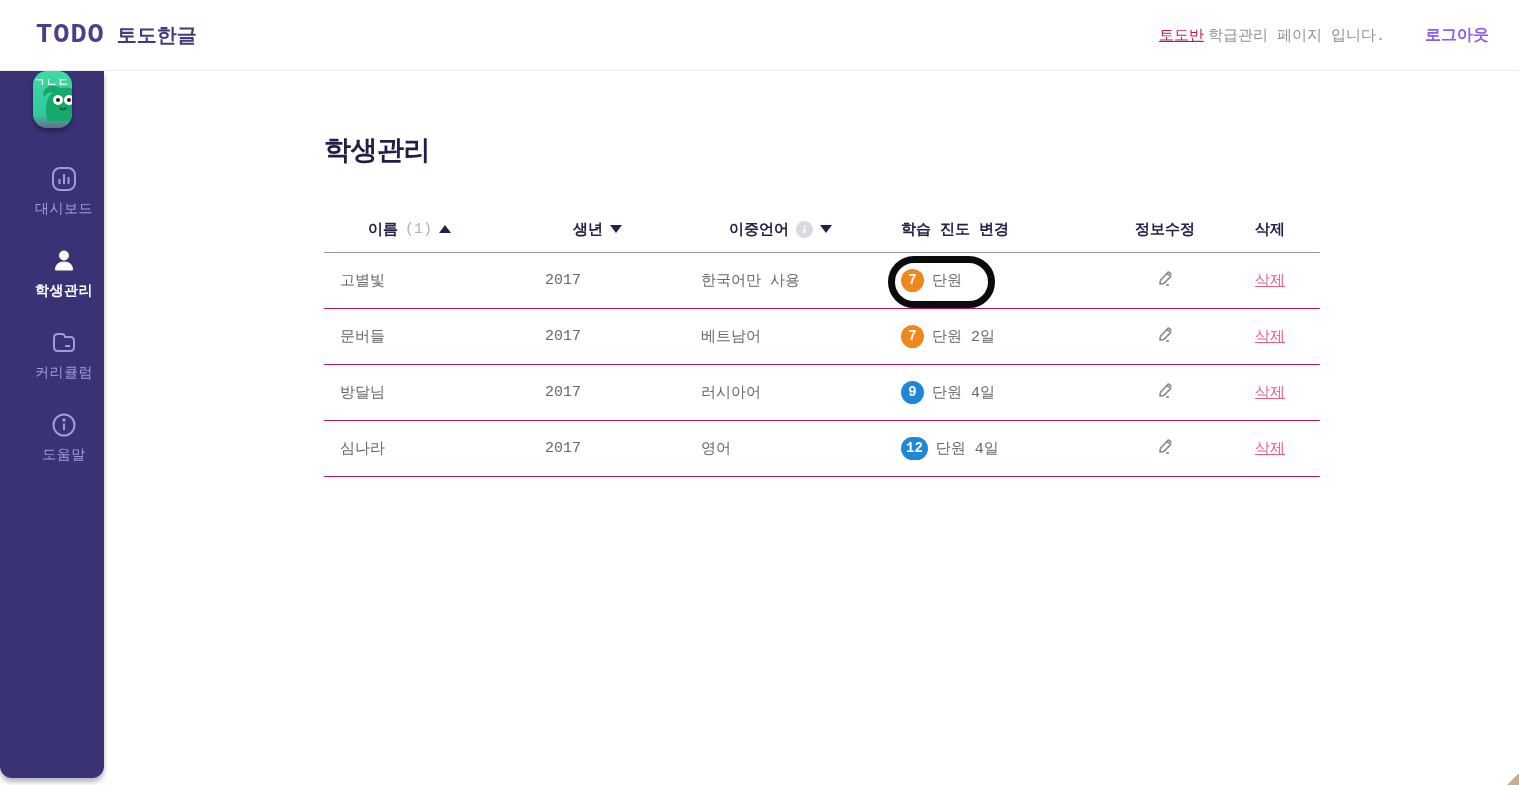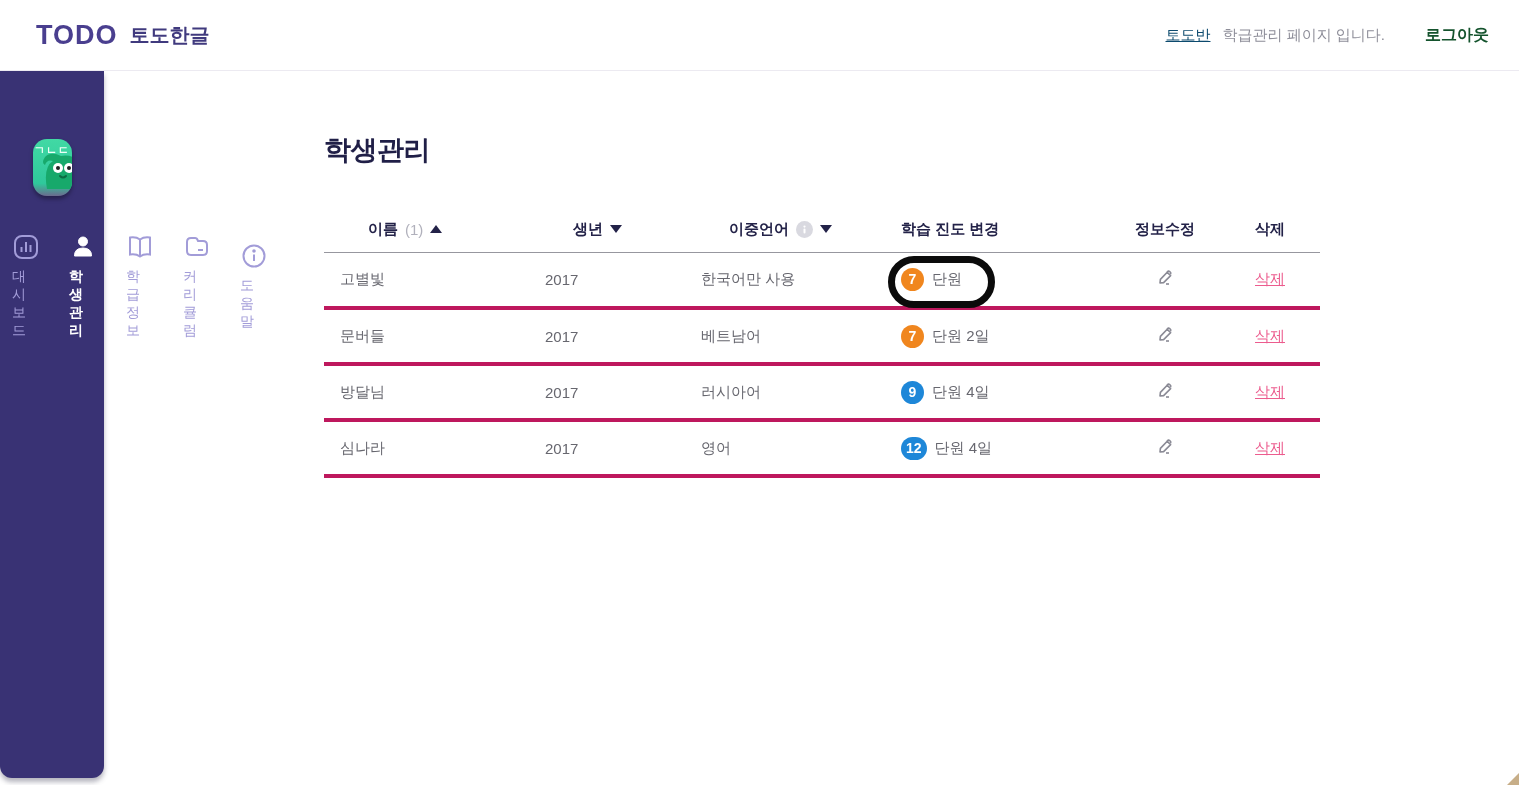--- a/index.html
+++ b/index.html
@@ -1,63 +1,63 @@
 <!DOCTYPE html>
 <html><head>
 <meta charset="utf-8">
 <style>
   * { margin:0; padding:0; box-sizing:border-box; }
   html,body { width:1519px; height:785px; }
   body { font-family:"Liberation Sans","DejaVu Sans",sans-serif; background:#ffffff; overflow:hidden; }
-  .page { position:relative; width:1519px; height:785px; background:#fff; }
+  .page { position:relative; width:1519px; height:785px; background:#fff;font-family:Liberation Mono, monospace; }
 
   
   .topbar { position:absolute; left:0; top:0; width:1519px; height:71px; background:#fff;
             border-bottom:1px solid #eceaf1; display:flex; align-items:center;
             justify-content:space-between; padding:0 30px 0 36px; z-index:5; }
   .brand { display:flex; align-items:center; gap:12px; }
   .logo-wordmark { position:relative; font-size:27px; font-weight:800; letter-spacing:1px; color:#4a3f8f; }
   .logo-suffix { font-size:20px; font-weight:700; color:#403a7e; }
   .topbar-right { display:flex; align-items:center; gap:40px; }
   .class-caption { font-size:15px; color:#8e8e99; }
-  .class-link { color:#0c4a6e; text-decoration:underline; cursor:pointer; margin-right:12px; }
-  .logout { font-size:16px; font-weight:700; color:#14532d; background:none; border:none; cursor:pointer;
+  .class-link { color:#be185d; text-decoration:underline; cursor:pointer; margin-right:4px; }
+  .logout { font-size:16px; font-weight:700; color:#8b5cf6; background:none; border:none; cursor:pointer;
             font-family:inherit; }
 
   
   .sidebar { position:absolute; left:0; top:71px; width:104px; height:707px; background:#393274;
              border-radius:0 0 12px 12px; box-shadow:0 4px 5px rgba(90,90,110,.45);
              display:flex; flex-direction:column; align-items:center; z-index:4; }
-  .app-icon { margin-top:68px; width:39px; height:57px; border-radius:14px; position:relative;
+  .app-icon { width:39px; height:57px; border-radius:14px; position:relative;
               background:linear-gradient(180deg,#41d9a4 0%,#2fc89b 78%,#6b6a8e 100%); overflow:hidden;
               box-shadow:0 3px 4px rgba(0,0,0,.35); }
   .app-icon-text { position:absolute; top:4px; width:100%; text-align:center; color:#eafff5;
                    font-size:11px; font-weight:800; letter-spacing:1px; }
-  .nav { margin-top:37px; display:flex; flex-direction:row; align-items:center; gap:29px; width:100%;margin-left:24px; }
+  .nav { margin-top:37px; display:flex; flex-direction:column; align-items:center; gap:29px; width:100%;margin-left:24px; }
   .nav-item { display:flex; flex-direction:column; align-items:center; gap:7px; cursor:pointer; width:100%; }
   .nav-item .nav-icon { width:28px; height:28px; display:flex; align-items:center; justify-content:center; }
   .nav-item .nav-label { font-size:14px; color:#a29cd8; letter-spacing:.5px; }
   .nav-item svg { stroke:#a29cd8; }
   .nav-item.active .nav-label { color:#ffffff; font-weight:700; }
   .nav-item.active svg { stroke:#ffffff; fill:#ffffff; }
 
   
   .content { position:absolute; left:324px; top:71px; width:996px; }
   .title-row { margin-top:59px; height:40px; display:flex; align-items:center; justify-content:space-between; }
   .page-title { font-size:27px; font-weight:800; color:#201f47; letter-spacing:-.5px; }
   .title-actions { display:flex; align-items:center; gap:10px; }
   .avail-caption { font-size:15px; color:#9b9ba6; margin-right:8px; }
   .pill-btn { background:#fff; border:1px solid #d9d9e0; border-radius:19px; padding:9px 17px;
               font-size:15px; font-weight:700; color:#232247; cursor:pointer; font-family:inherit; }
 
   
   table.students { margin-top:37px; width:996px; border-collapse:collapse; table-layout:fixed; }
   th { text-align:left; font-size:15px; font-weight:700; color:#232248; height:45px; vertical-align:middle; }
   thead tr { border-bottom:1px solid #97979f; }
-  tbody tr { border-bottom:4px solid #be185d; }
+  tbody tr { border-bottom:1px solid #be185d; }
   td { height:56px; vertical-align:middle; font-size:15px; color:#67676f; }
   .col-name   { width:221px; }
   .col-year   { width:156px; }
   .col-lang   { width:200px; }
   .col-prog   { width:209px; }
   .col-edit   { width:110px; }
   .col-del    { width:100px; }
   th.c-name, td.c-name { padding-left:16px; }
   th.c-edit, td.c-edit, th.c-del, td.c-del { text-align:center; }
   .hdr-inline { display:inline-flex; align-items:center; gap:7px;margin-left:28px; }
@@ -123,29 +123,20 @@
         <span class="nav-label">대시보드</span>
       </div>
       <div class="nav-item active">
         <span class="nav-icon">
           <svg width="26" height="26" viewBox="0 0 26 26" stroke="none">
             <circle cx="13" cy="7.5" r="4.5"></circle>
             <path d="M4.5 22 q0 -8 8.5 -8 q8.5 0 8.5 8 z"></path>
           </svg>
         </span>
         <span class="nav-label">학생관리</span>
-      </div>
-      <div class="nav-item">
-        <span class="nav-icon">
-          <svg width="26" height="26" viewBox="0 0 26 26" fill="none" stroke-width="2">
-            <path d="M13 5.5 Q9 2.5 3 3.5 L3 20.5 Q9 19.5 13 22.5 Q17 19.5 23 20.5 L23 3.5 Q17 2.5 13 5.5 Z"></path>
-            <line x1="13" y1="5.5" x2="13" y2="22"></line>
-          </svg>
-        </span>
-        <span class="nav-label">학급정보</span>
       </div>
       <div class="nav-item">
         <span class="nav-icon">
           <svg width="26" height="26" viewBox="0 0 26 26" fill="none" stroke-width="2">
             <path d="M3 8 Q3 4 7 4 L11 4 Q13 4 13.5 6 L14 7 L19 7 Q23 7 23 11 L23 17 Q23 21 19 21 L7 21 Q3 21 3 17 Z"></path>
             <line x1="14" y1="16" x2="19" y2="16"></line>
           </svg>
         </span>
         <span class="nav-label">커리큘럼</span>
       </div>

